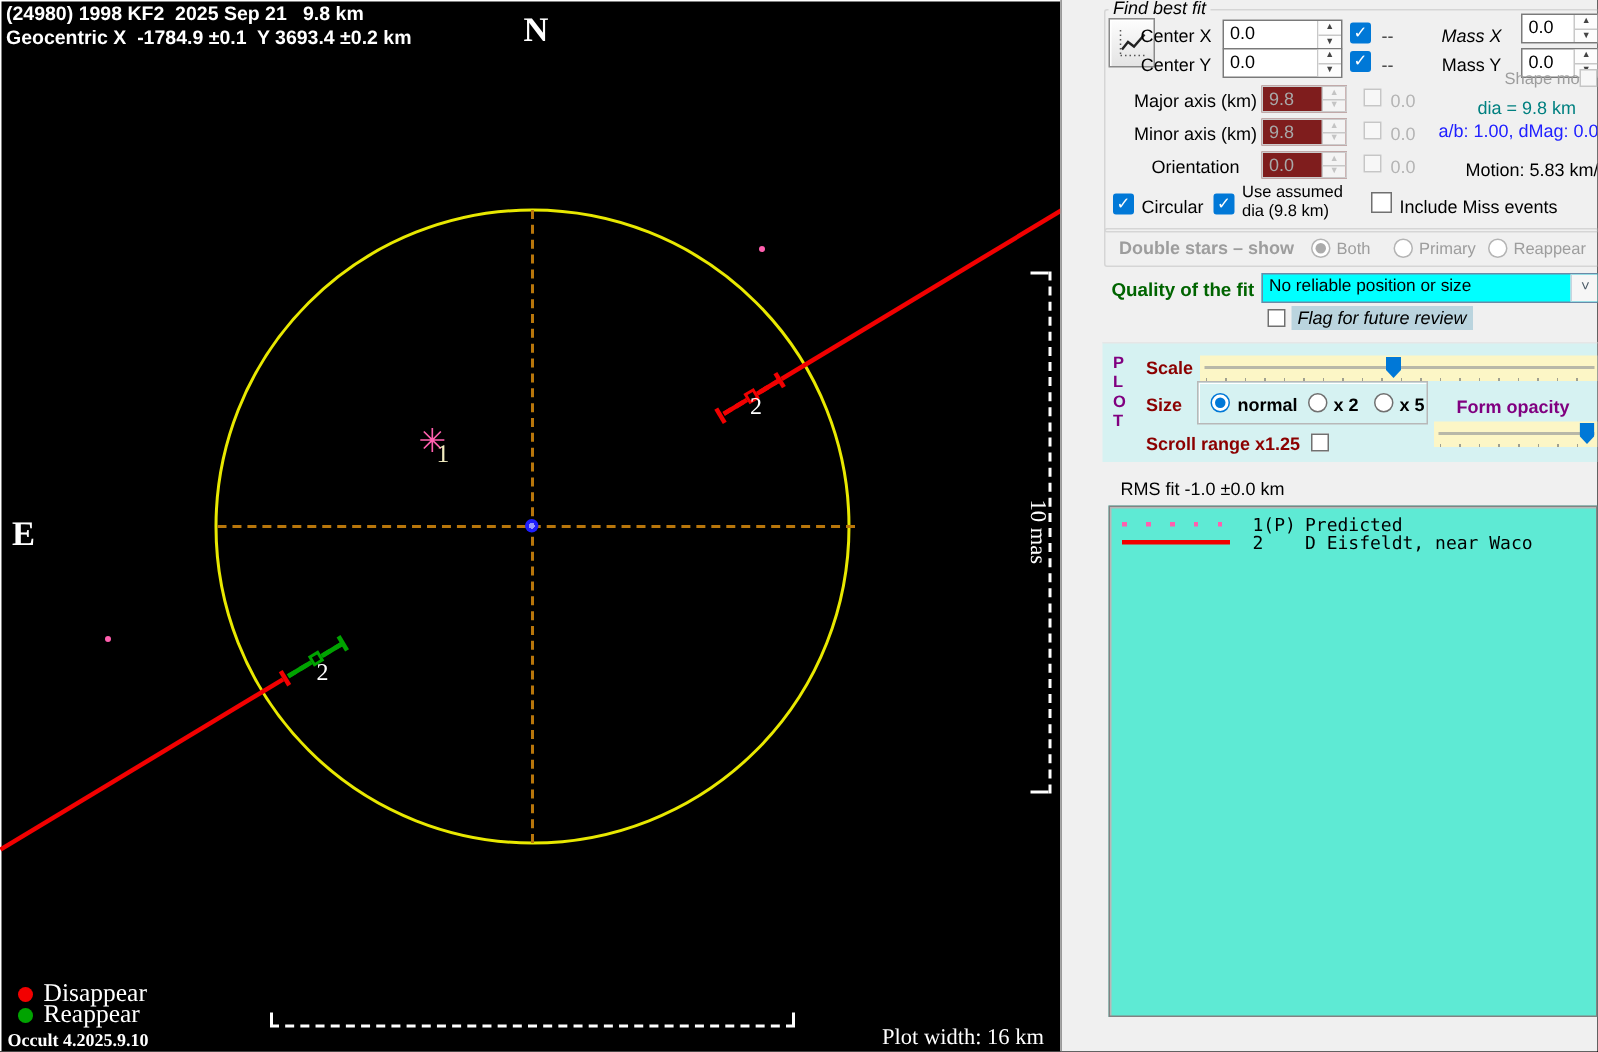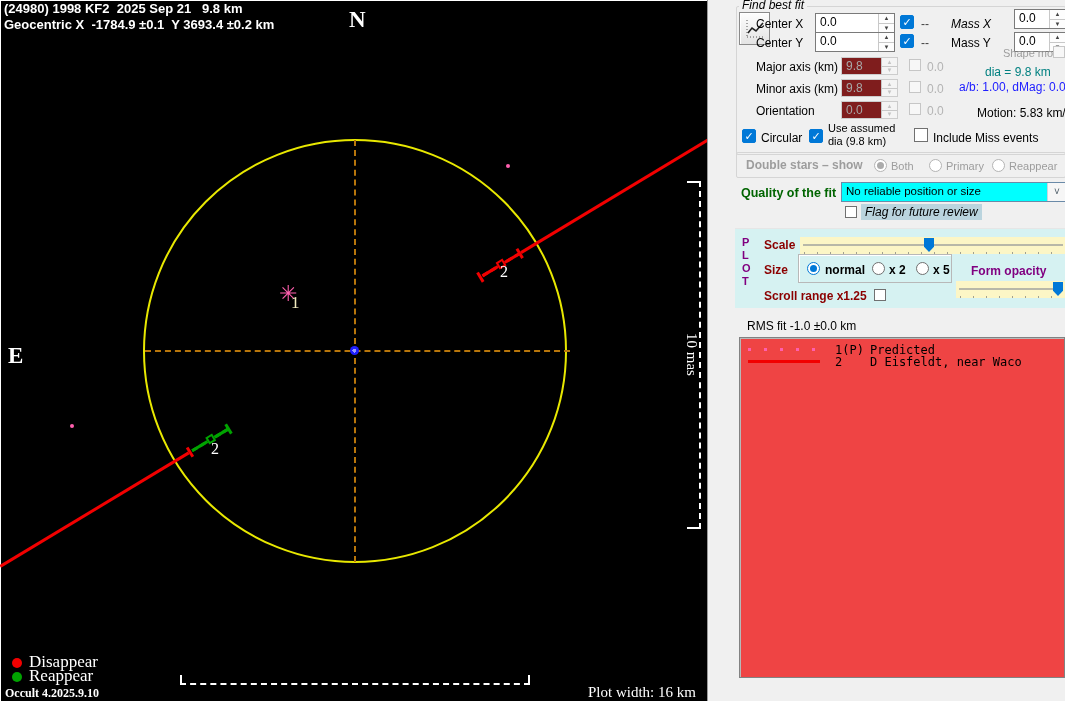--- a/index.html
+++ b/index.html
@@ -58,21 +58,21 @@
   .version { position:absolute; left:5px; top:686px; color:#fff; font-weight:bold; font-size:12px; font-family:"Liberation Serif",serif; }
 
   
   .panel { position:absolute; left:707px; top:0; width:358px; height:701px;
            background:#f0f0f0; border-left:1px solid #9a9a9a; }
   .panel > * { position:absolute; }
   .grp { border:1px solid #d5d5d5; border-radius:2px; }
   .grp-title { position:absolute; background:#f0f0f0; padding:0 3px; line-height:12px; }
 
   .lbl { white-space:nowrap; }
-  .lbl-r { text-align:left; }
+  .lbl-r { text-align:center; }
 
   .spin { background:#fff; border:1px solid #7a7a7a; display:flex; }
   .spin.disabled { background:#7f1d1d; border-color:#cccccc; color:#a8a8a8; }
   .spin .val { flex:1; padding:1px 0 0 4px; font-size:12px; }
   .spin .btns { width:16px; display:flex; flex-direction:column; border-left:1px solid #c8c8c8; }
   .spin .sb { flex:1; background:#fdfdfd; font-size:6px; line-height:6px; text-align:center; color:#444;
               display:flex; align-items:center; justify-content:center; }
   .spin .sb + .sb { border-top:1px solid #c8c8c8; }
   .spin.disabled .sb { color:#c4c4c4; background:#f4f4f4; }
 
@@ -104,21 +104,21 @@
 
   .slider { position:absolute; background:var(--slider-track); }
   .slider .groove { position:absolute; left:3px; right:3px; top:7px; height:2px; background:#b8b8a8; }
   .slider .ticks { position:absolute; left:4px; right:4px; bottom:0; height:2px;
                    background:repeating-linear-gradient(90deg,#a0a090 0 1px,transparent 1px 13px); }
   .slider .thumb { position:absolute; top:1px; width:10px; height:14px; background:var(--accent);
                    clip-path:polygon(0 0,100% 0,100% 62%,50% 100%,0 62%); }
 
   .flag-lbl { font-style:italic; background:var(--flag-bg); padding:1px 4px; font-size:12px; }
 
-  .listbox { background:#ef4444; border:1px solid #828282; box-shadow:inset 1px 1px 0 #b8b8b8; }
+  .listbox { background:#5eead4; border:1px solid #828282; box-shadow:inset 1px 1px 0 #b8b8b8; }
   .listbox .mono { position:absolute; font-family:"DejaVu Sans Mono","Liberation Mono",monospace; font-size:12px; white-space:pre; }
   .sample-dotted { position:absolute; left:8px; top:10px; width:72px; height:3px;
                    background:repeating-linear-gradient(90deg,var(--predicted) 0 3px,transparent 3px 16px); }
   .sample-solid  { position:absolute; left:8px; top:22px; width:72px; height:3px; background:var(--disappear); }
 
   .gb-inner { border:1px solid #b8b8b8; box-shadow:1px 1px 0 #fff inset; }
   .chart-btn { border:1px solid #8a8a8a; background:linear-gradient(#fdfdfd,#e4e4e4);
                box-shadow:1px 1px 0 #fff inset; display:flex; align-items:center; justify-content:center; }
 </style>
 </head>

